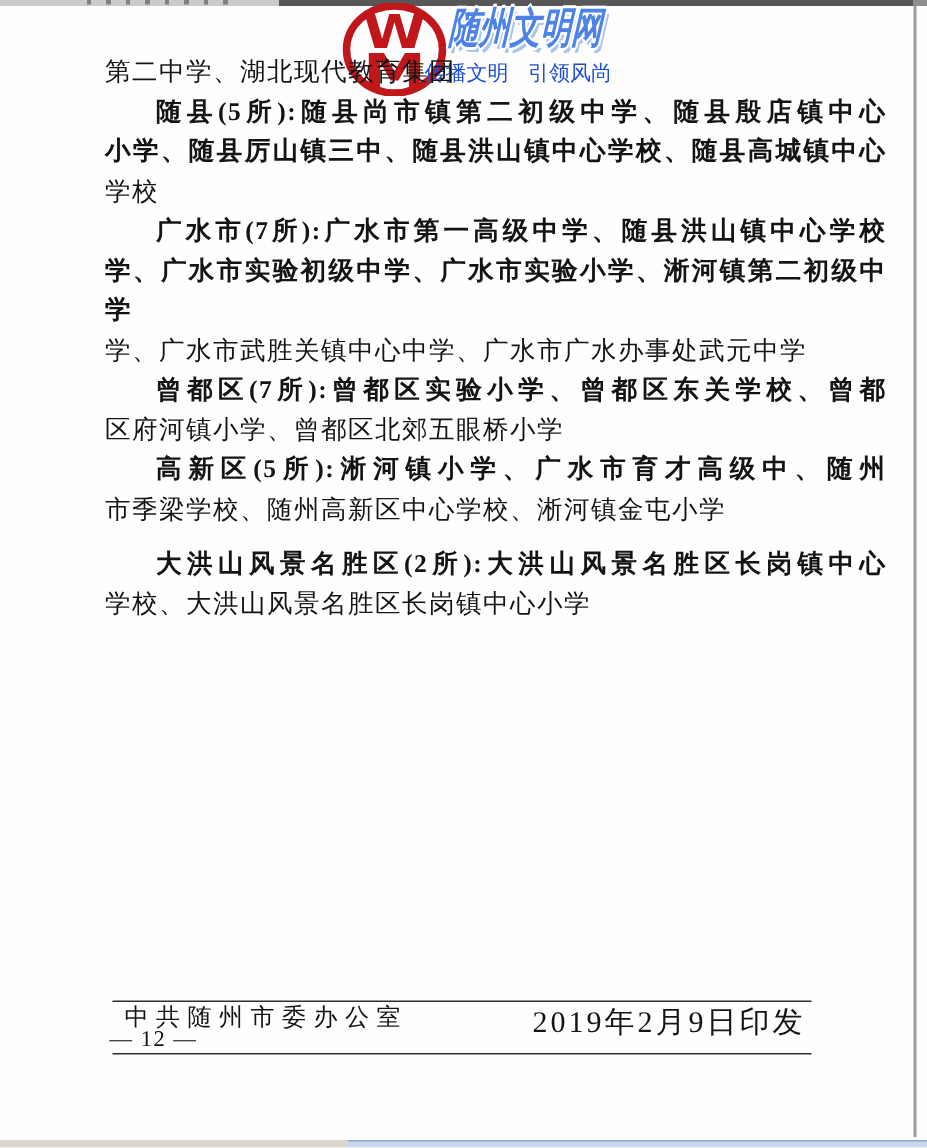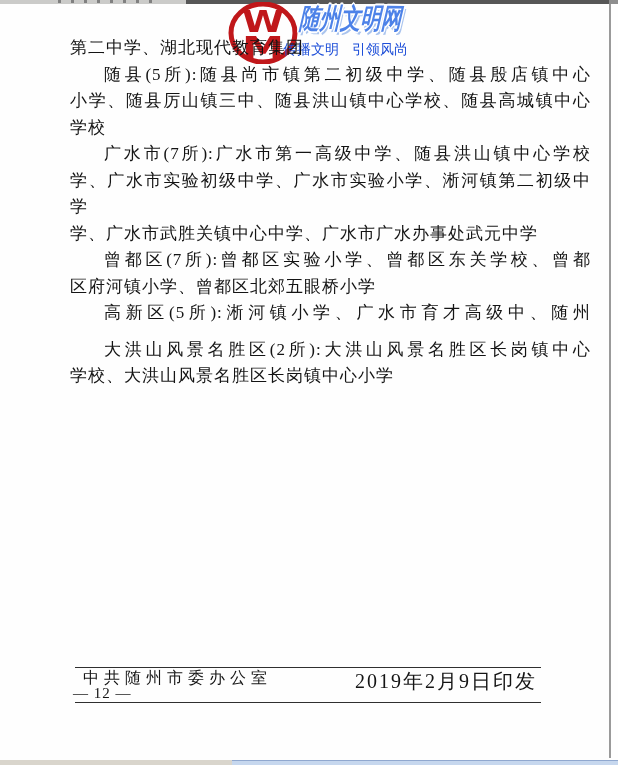--- a/index.html
+++ b/index.html
@@ -64,21 +64,21 @@
   }
 
   
   .doc-text {
     position: absolute; left: 70px; top: 35px; width: 521px;
     font-size: 17px; line-height: 26.5px; letter-spacing: 1px;
   }
   .para { margin: 0; }
   .para.gap-before { margin-top: 10px; }
   .line { text-align: left; }
-  .line.fill { text-align: justify; text-align-last: justify; text-justify: inter-character; }
+  .line.fill { text-align: justify; text-align-last: justify; text-justify: inter-character; font-weight: bold; }
   .line.indent { text-indent: 2em; }
 
   
   .footer-box {
     position: absolute; left: 75px; top: 667px; width: 466px; height: 36px;
     border-top: 1.5px solid #2f2f2f; border-bottom: 1.5px solid #2f2f2f;
     display: flex; align-items: flex-start; justify-content: space-between;
     box-sizing: border-box; padding: 0 4px 0 8px;
   }
   .footer-issuer { font-size: 16px; letter-spacing: 5px; white-space: nowrap; }
@@ -118,20 +118,21 @@
       <div class="line fill indent">广水市(7所):广水市第一高级中学、随县洪山镇中心学校</div>
       <div class="line fill">学、广水市实验初级中学、广水市实验小学、淅河镇第二初级中学</div>
       <div class="line">学、广水市武胜关镇中心中学、广水市广水办事处武元中学</div>
     </div>
     <div class="para">
       <div class="line fill indent">曾都区(7所):曾都区实验小学、曾都区东关学校、曾都</div>
       <div class="line">区府河镇小学、曾都区北郊五眼桥小学</div>
     </div>
     <div class="para">
       <div class="line fill indent">高新区(5所):淅河镇小学、广水市育才高级中、随州</div>
+      <div class="line">市季梁学校、随州高新区中心学校、淅河镇金屯小学</div>
     </div>
     <div class="para gap-before">
       <div class="line fill indent">大洪山风景名胜区(2所):大洪山风景名胜区长岗镇中心</div>
       <div class="line">学校、大洪山风景名胜区长岗镇中心小学</div>
     </div>
   </div>
 
 <div class="footer-box">
   <span class="footer-issuer">中共随州市委办公室</span>
   <span class="footer-date">2019年2月9日印发</span>

